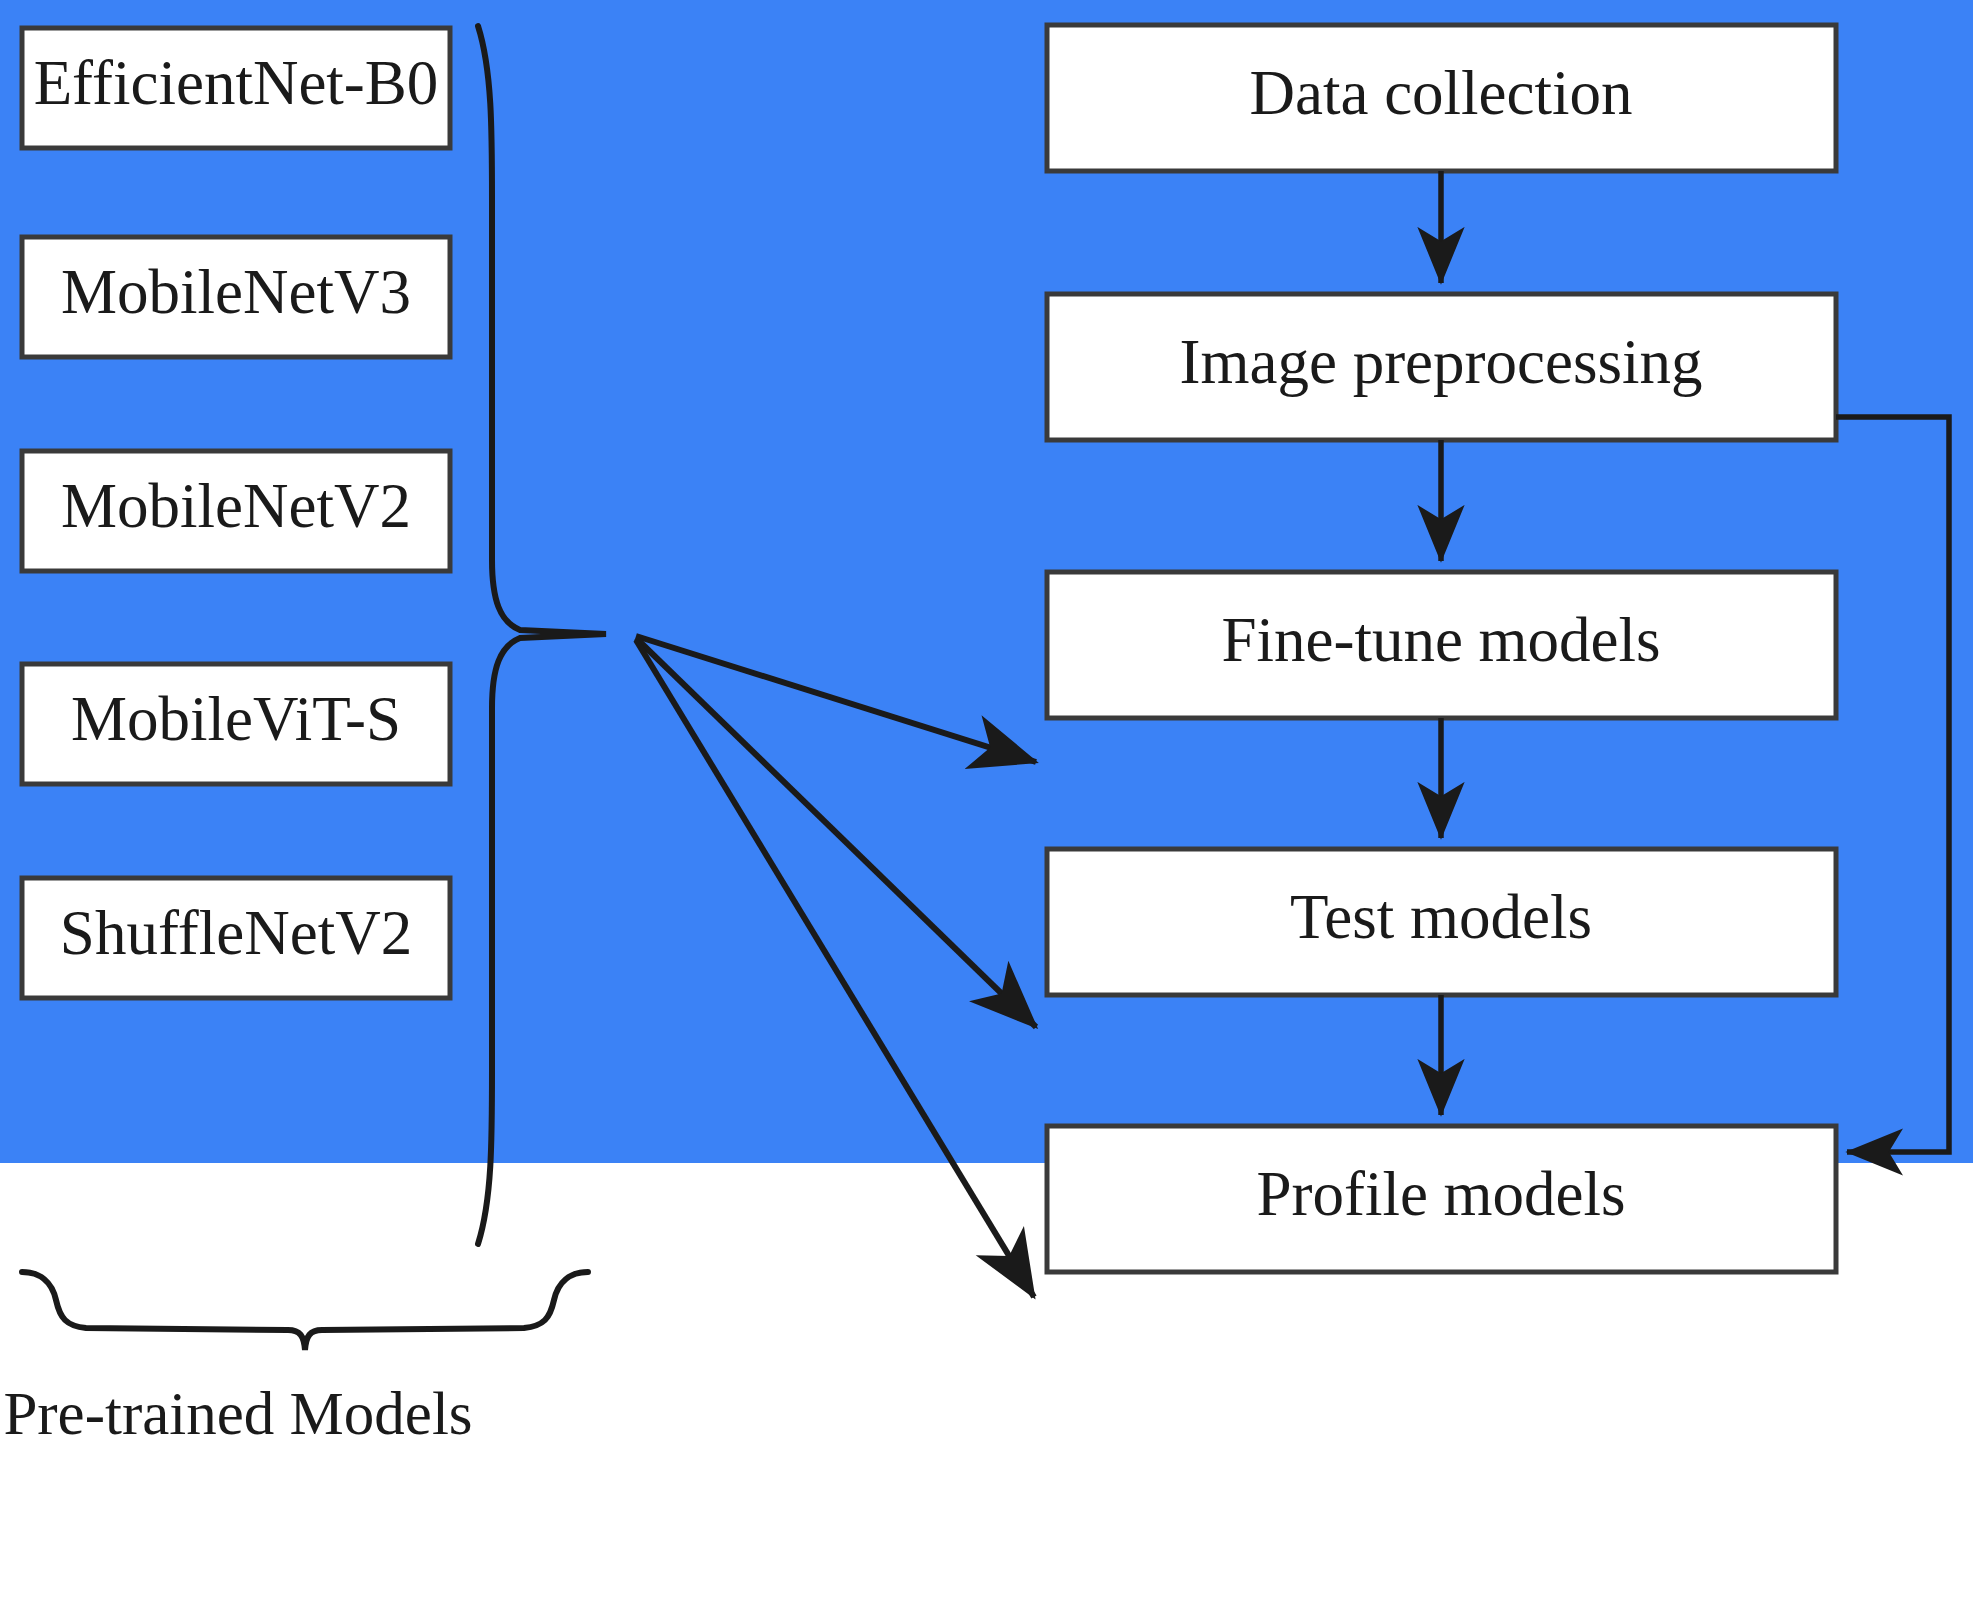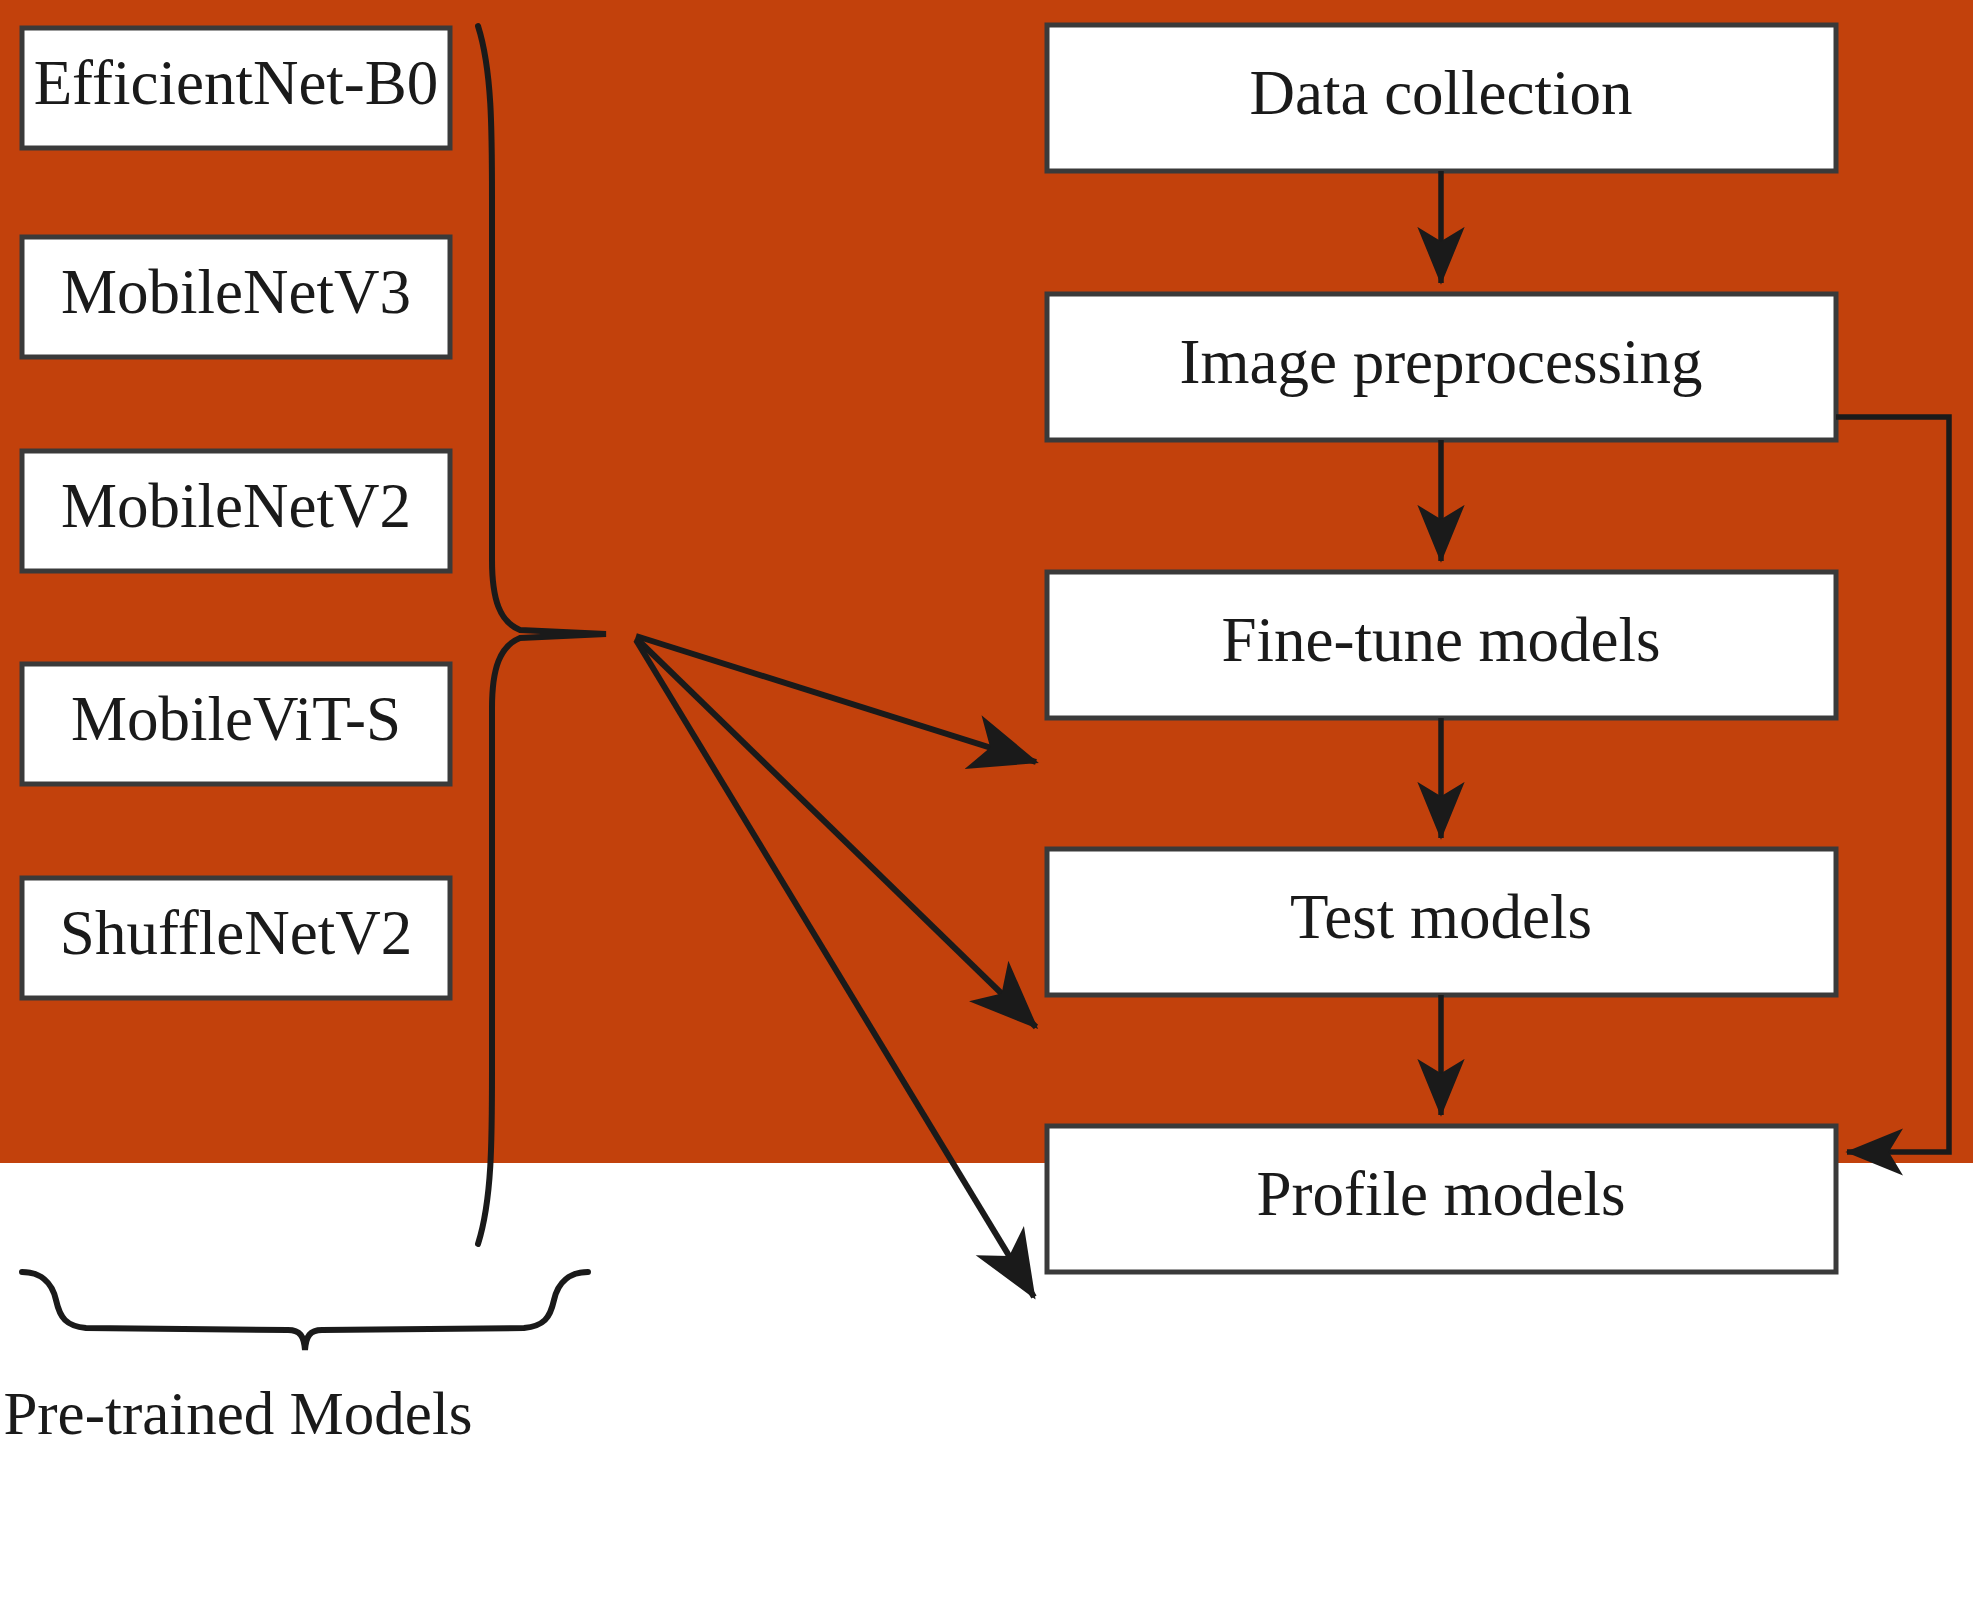--- a/index.html
+++ b/index.html
@@ -10,21 +10,21 @@
   body {
     width: 1973px;
     height: 1615px;
     overflow: hidden;
     font-family: "Liberation Serif", "DejaVu Serif", serif;
   }
   #diagram-root {
     position: relative;
     width: 1973px;
     height: 1163px;
-    background: #c2410c;
+    background: #3b82f6;
   }
   svg#flow {
     position: absolute;
     top: 0;
     left: 0;
     width: 1973px;
     height: 1615px;
     display: block;
   }
   .box-rect {

